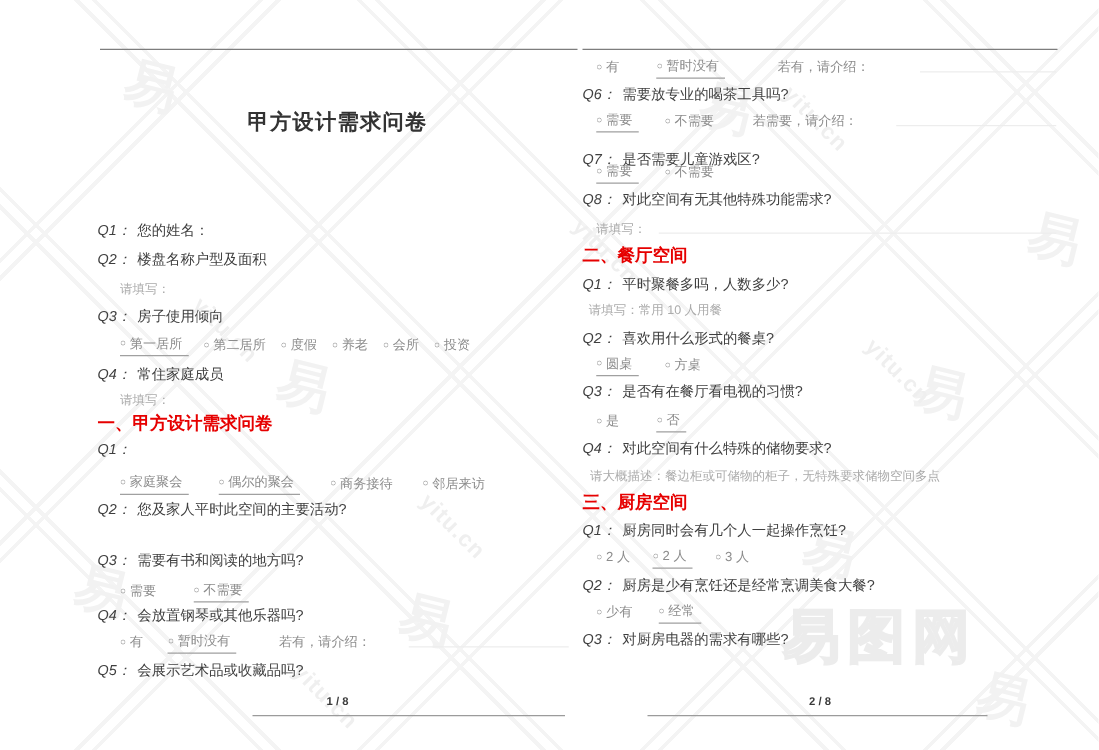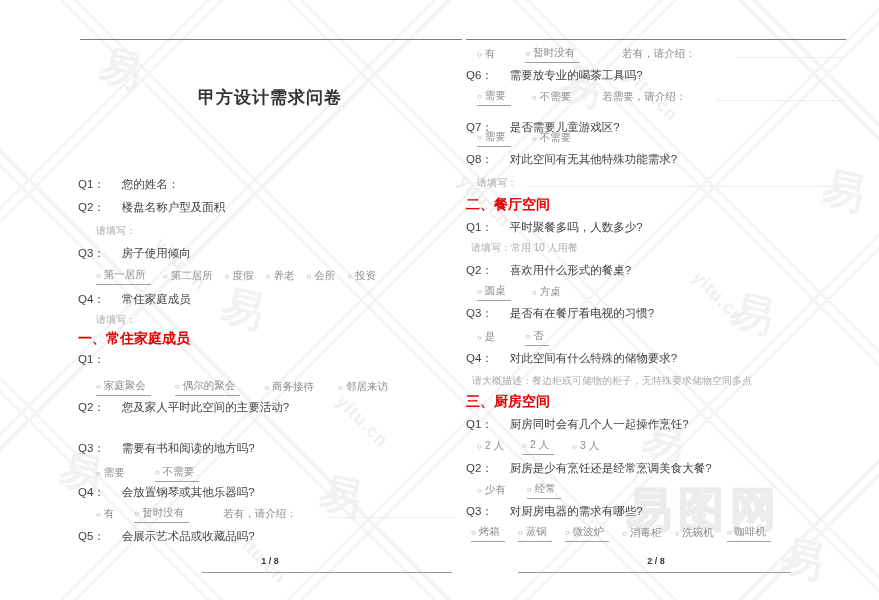--- a/index.html
+++ b/index.html
@@ -16,21 +16,21 @@
           transform:rotate(45deg);pointer-events:none;line-height:1;}
   .wm-big{position:absolute;left:626px;top:486px;font-size:46px;font-weight:bold;letter-spacing:6px;
           color:#f8f8f8;-webkit-text-stroke:2px #ececec;pointer-events:none;line-height:1;}
   
   .rule-top{position:absolute;height:1px;background:#7d7d7d;}
   .rule-foot{position:absolute;height:1px;background:#9b9b9b;}
   .title{position:absolute;text-align:center;font-size:17px;font-weight:bold;color:#333333;letter-spacing:1px;}
   .pagenum{position:absolute;text-align:center;font-size:9px;font-weight:bold;color:#3a3a3a;}
   
   .q{position:absolute;display:flex;align-items:center;height:14px;font-size:11.5px;color:#3f3f3f;white-space:nowrap;}
-  .q .pfx{margin-right:17px;}
+  .q .pfx{margin-right:5px;font-style:italic;}
   .sec{position:absolute;display:flex;align-items:center;height:14px;font-size:14px;font-weight:bold;color:#e60000;white-space:nowrap;}
   .hint{position:absolute;display:flex;align-items:center;height:13px;font-size:10px;color:#ababab;white-space:nowrap;}
   .row{position:absolute;display:flex;align-items:center;height:14px;font-size:10.5px;color:#8c8c8c;}
   .opt{display:inline-flex;align-items:center;white-space:nowrap;}
   .opt .oc{font-style:normal;}
   .opt .oc::before{content:"○";font-size:8px;margin-right:3px;line-height:1;position:relative;top:-1px;}
   .opt.sel{border-bottom:1px solid #a0a0a0;padding:0 5px 2px 0;}
   .intro{white-space:nowrap;}
   .frule{flex:1;height:0;border-bottom:1px solid #ededed;margin-left:10px;transform:translateY(3px);}
 </style>
@@ -101,21 +101,21 @@
         <em style="font-style:normal">投资</em>
       </span>
   </div>
 
   <div class="q" style="left:78px;top:292px">
     <span class="pfx">Q4：</span>
     <span>常住家庭成员</span>
   </div>
   <div class="hint" style="left:96px;top:313px">请填写：</div>
 
-  <div class="sec" style="left:78px;top:332px">一、常住家庭成员</div>
+  <div class="sec" style="left:78px;top:332px">一、甲方设计需求问卷</div>
 
   <div class="q" style="left:78px;top:352px">
     <span class="pfx">Q1：</span>
   </div>
   <div class="row" style="left:96px;top:380px;gap:24px">
     <span class="opt sel">
         <i class="oc"></i>
         <em style="font-style:normal">家庭聚会</em>
       </span>
     <span class="opt sel">
@@ -310,43 +310,17 @@
     <span class="opt sel">
         <i class="oc"></i>
         <em style="font-style:normal">经常</em>
       </span>
   </div>
 
   <div class="q" style="left:466px;top:504px">
     <span class="pfx">Q3：</span>
     <span>对厨房电器的需求有哪些?</span>
   </div>
-  <div class="row" style="left:471px;top:526px;gap:13px">
-    <span class="opt sel">
-        <i class="oc"></i>
-        <em style="font-style:normal">烤箱</em>
-      </span>
-    <span class="opt sel">
-        <i class="oc"></i>
-        <em style="font-style:normal">蒸锅</em>
-      </span>
-    <span class="opt sel">
-        <i class="oc"></i>
-        <em style="font-style:normal">微波炉</em>
-      </span>
-    <span class="opt">
-        <i class="oc"></i>
-        <em style="font-style:normal">消毒柜</em>
-      </span>
-    <span class="opt">
-        <i class="oc"></i>
-        <em style="font-style:normal">洗碗机</em>
-      </span>
-    <span class="opt sel">
-        <i class="oc"></i>
-        <em style="font-style:normal">咖啡机</em>
-      </span>
-  </div>
 
   <div class="pagenum" style="left:466px;top:556px;width:380px">2 / 8</div>
   <div class="rule-foot" style="left:518px;top:572px;width:272px"></div>
 
 </div>
 
 </body></html>

